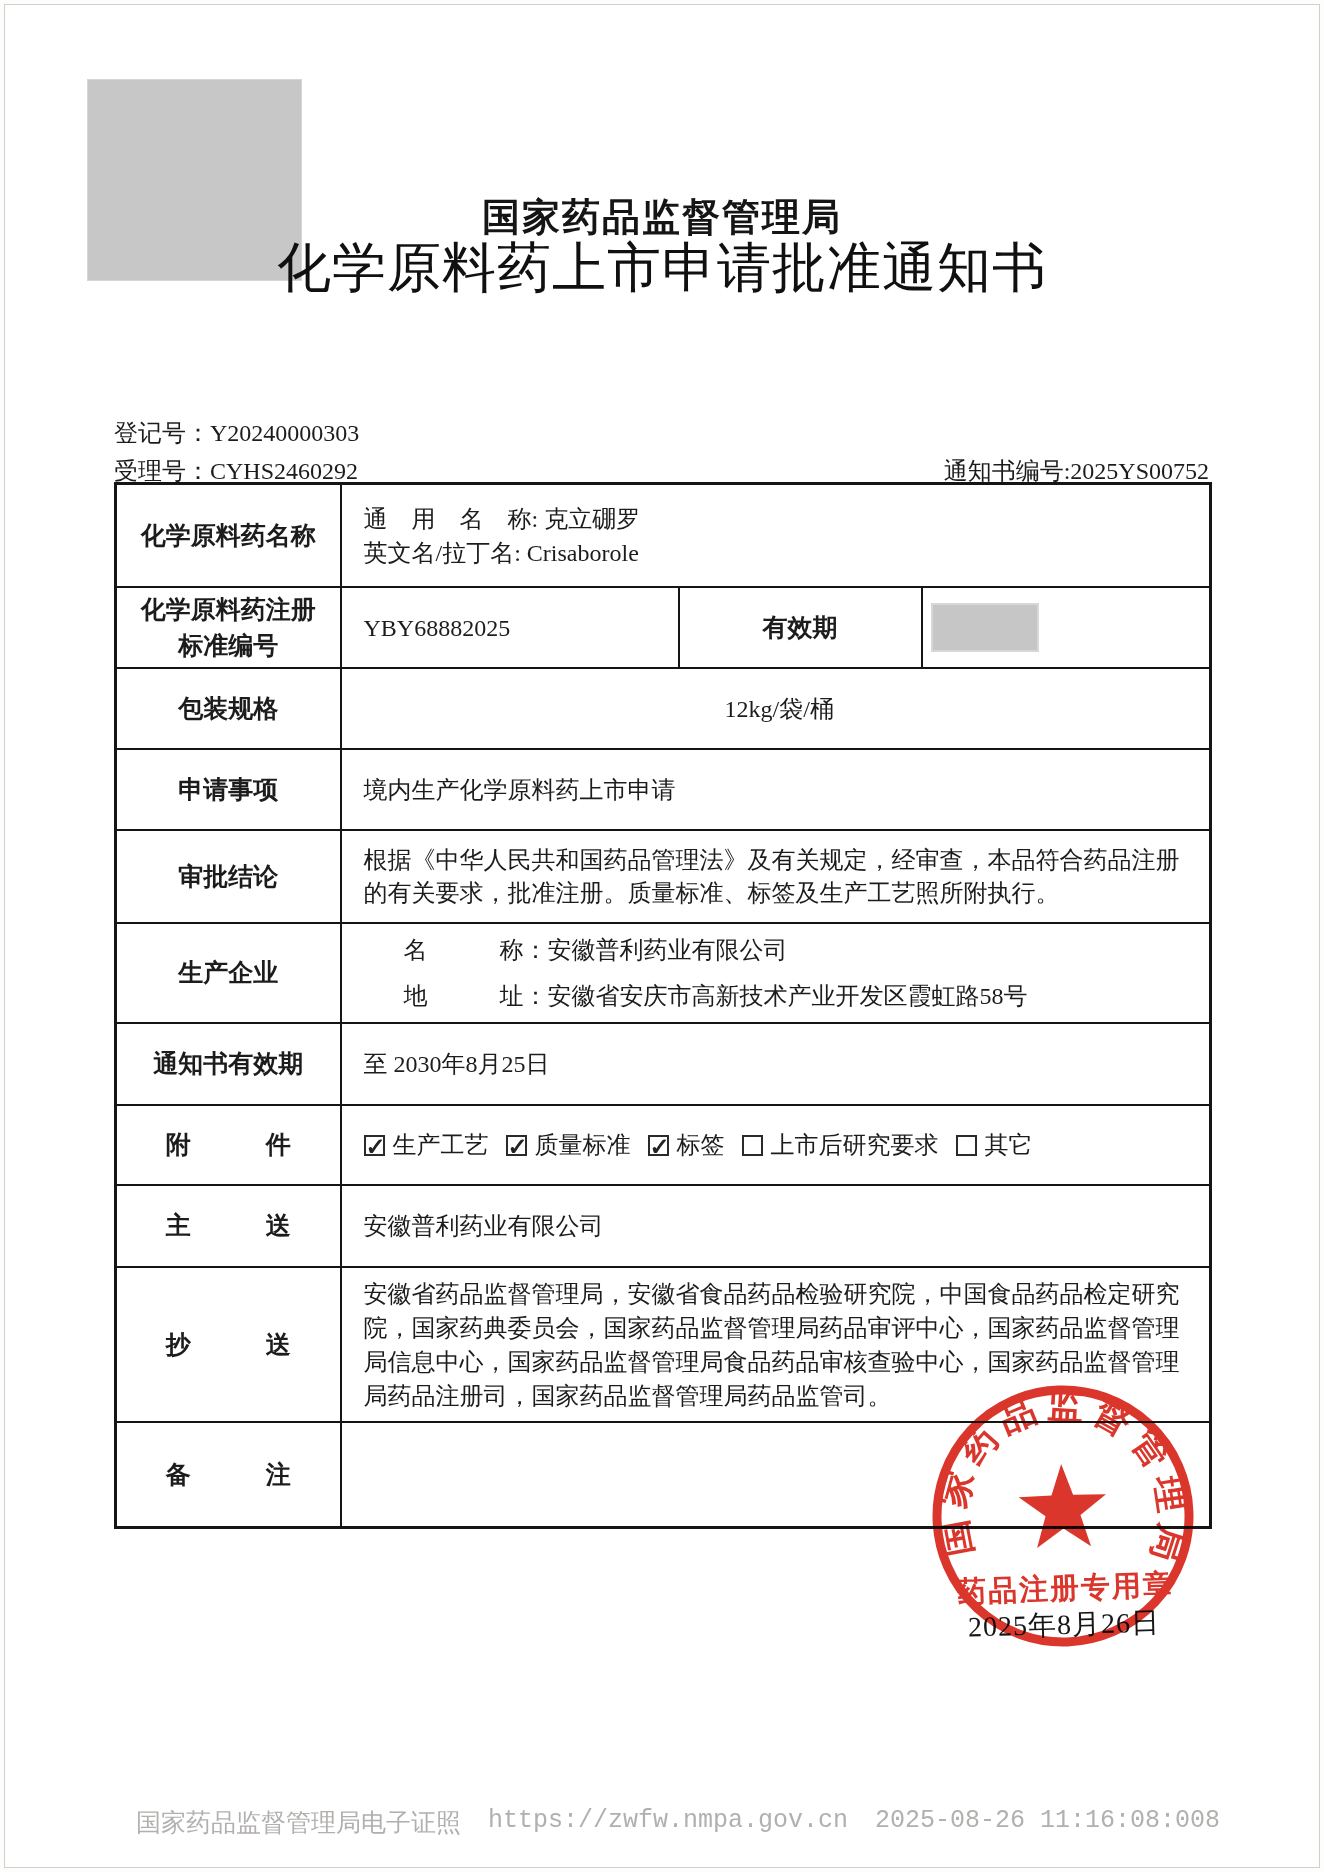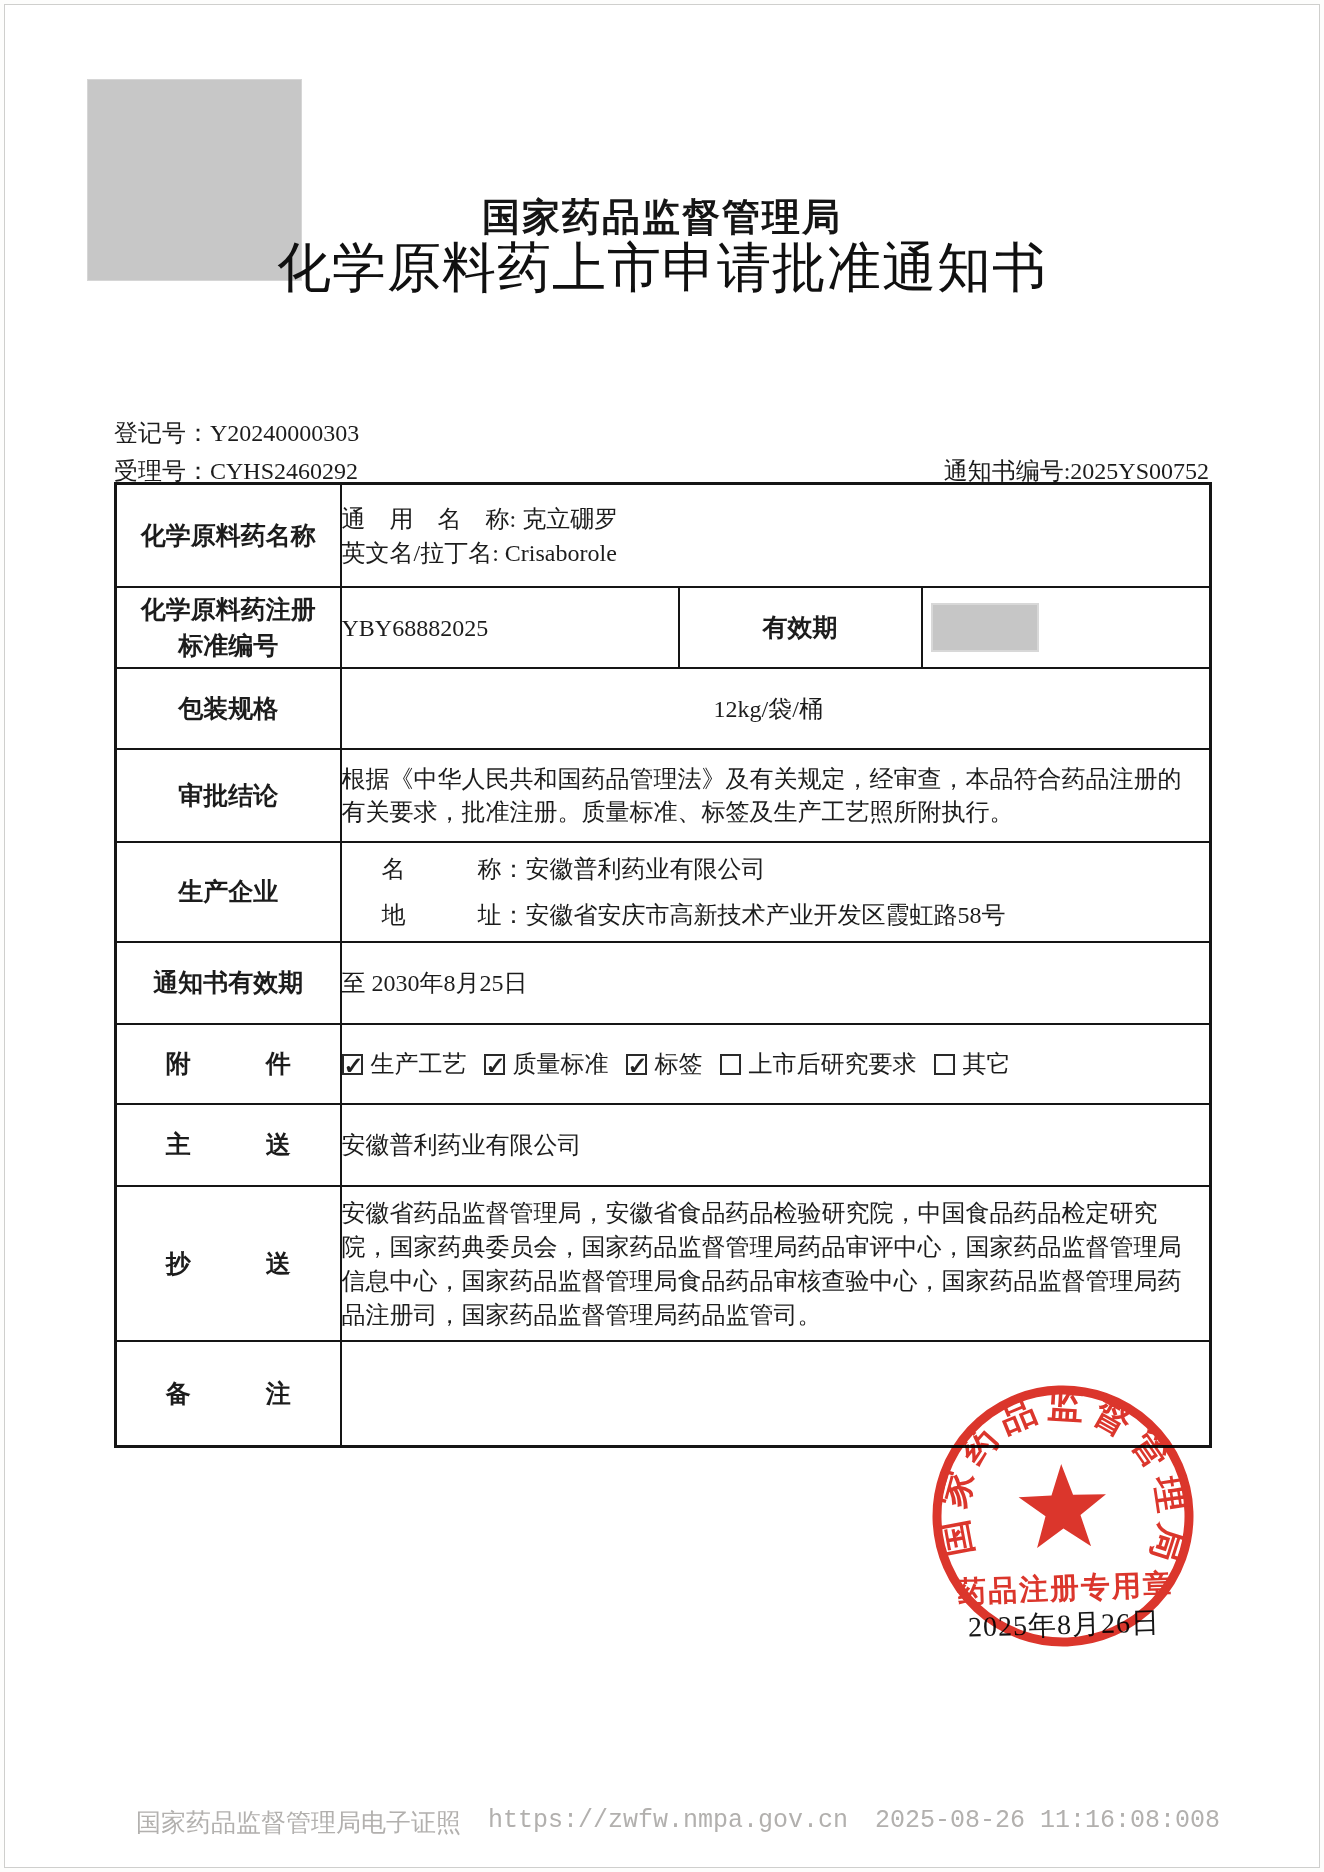--- a/index.html
+++ b/index.html
@@ -17,21 +17,21 @@
     font-size:54px;font-weight:400;letter-spacing:1px;color:#101010;}
   .meta{position:absolute;left:114px;top:414px;width:1095px;font-size:24px;color:#1c1c1c;}
   .meta-line{height:38px;line-height:38px;position:relative;}
   .meta-right{position:absolute;right:0;top:0;}
   
   .approval-table{position:absolute;left:114px;top:482px;width:1095px;
     border-collapse:collapse;table-layout:fixed;font-size:24px;color:#1c1c1c;}
   .approval-table td{border:2px solid #151515;vertical-align:middle;padding:0;}
   .approval-table{border:3px solid #151515;}
   td.lbl{text-align:center;font-weight:bold;font-size:25px;line-height:36px;}
-  td.val{padding-right:14px;line-height:34px;}
+  td.val{padding-left:22px;padding-right:14px;line-height:34px;}
   .two-line{line-height:44px;}
   .r1 td{height:101px;} .r2 td{height:79px;} .r3 td{height:79px;text-align:center;} .r4 td{height:79px;}
   .r5 td{height:91px;} .r6 td{height:98px;} .r7 td{height:80px;} .r8 td{height:78px;}
   .r9 td{height:80px;} .r10 td{height:153px;} .r11 td{height:103px;}
   .validity-redact{width:104px;height:45px;background:#c6c6c6;border:2px solid #d8d8d8;margin-left:8px;}
   .mfg-line{line-height:46px;margin-left:40px;}
   
   .attach-row{display:flex;align-items:flex-start;gap:17px;flex-wrap:nowrap;}
   .attach-item{display:flex;align-items:center;gap:8px;white-space:nowrap;}
   .checkbox{position:relative;display:inline-block;width:21px;height:21px;
@@ -96,20 +96,24 @@
       <td>
         <div class="validity-redact"></div>
       </td>
     </tr>
 
     <tr class="r3">
       <td class="lbl">包装规格</td>
       <td class="val" colspan="3">12kg/袋/桶</td>
     </tr>
 
+    <tr class="r4">
+      <td class="lbl">申请事项</td>
+      <td class="val" colspan="3">境内生产化学原料药上市申请</td>
+    </tr>
 
     <tr class="r5">
       <td class="lbl">审批结论</td>
       <td class="val" colspan="3" style="line-height:33px">根据《中华人民共和国药品管理法》及有关规定，经审查，本品符合药品注册的有关要求，批准注册。质量标准、标签及生产工艺照所附执行。</td>
     </tr>
 
     <tr class="r6">
       <td class="lbl">生产企业</td>
       <td class="val" colspan="3">
         <div class="mfg-line"><span>名　　　称：</span><span>安徽普利药业有限公司</span></div>

